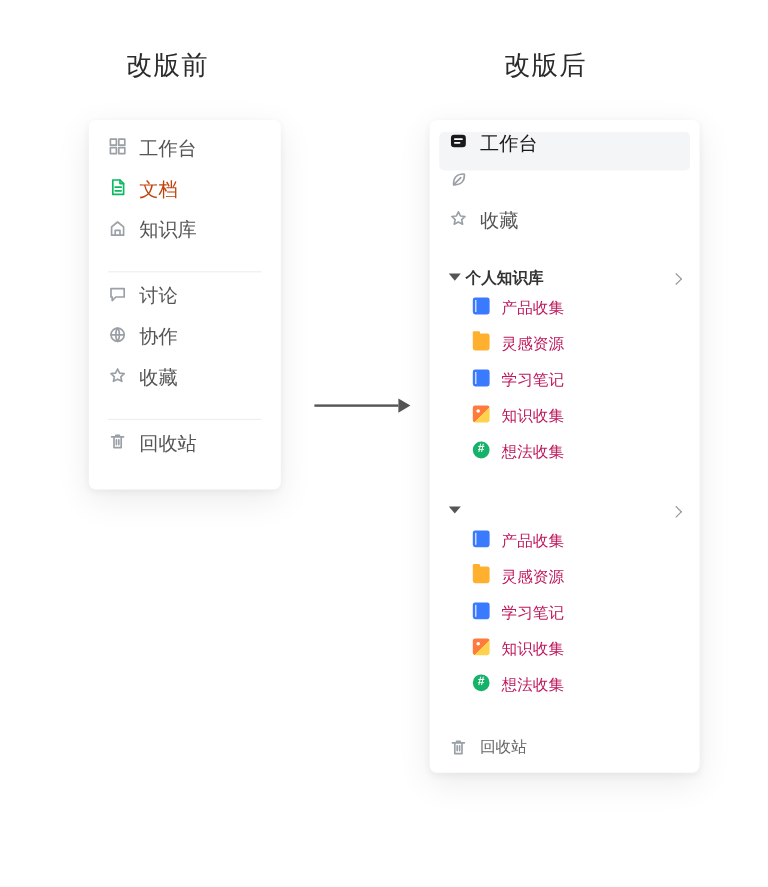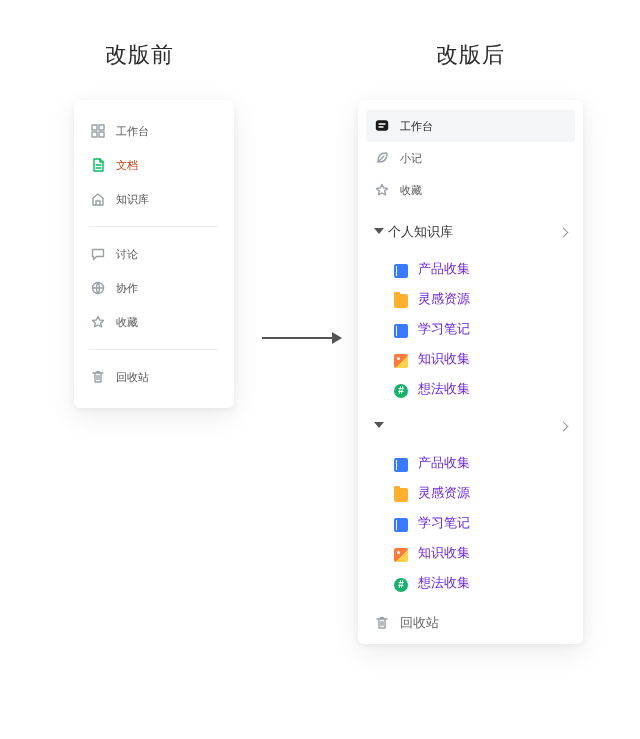--- a/index.html
+++ b/index.html
@@ -1,35 +1,35 @@
 <!DOCTYPE html>
 <html><head>
 <meta charset="utf-8">
 <style>
 html,body{margin:0;padding:0;width:640px;height:739px;background:#fff;font-family:-apple-system,BlinkMacSystemFont,"PingFang SC","Helvetica Neue",Arial,sans-serif;color:#333;-webkit-font-smoothing:antialiased}
 .stage{position:relative;width:564px;height:739px}
 .hdr{position:absolute;top:40px;font-size:22px;color:#2b2b2b;letter-spacing:1px}
 .hdr.left{left:105px}
-.hdr.right{left:436px}
+.hdr.right{left:420px}
 .panel{position:absolute;background:#fff;border-radius:6px;box-shadow:0 8px 28px rgba(0,0,0,.08),0 2px 6px rgba(0,0,0,.05)}
 .panel.old{left:74px;top:100px;width:160px;padding:14px 0}
 .panel.new{left:358px;top:100px;width:225px;padding:10px 0 4px}
-.row{display:flex;align-items:center;height:34px;padding:0 16px;font-size:11px;color:#555;cursor:default}
+.row{display:flex;height:34px;padding:0 16px;font-size:16px;color:#555;cursor:default}
 .row.small{height:32px}
 .row.sel{background:#f4f5f6;border-radius:4px;margin:0 8px;padding:0 8px;color:#1a1a1a;font-weight:500}
 .row.active{color:#c2410c}
 .ic{width:16px;height:16px;flex:0 0 16px;margin-right:10px;position:relative}
 .ic svg{position:absolute;inset:0;width:16px;height:16px}
 .lbl{flex:1;white-space:nowrap}
 .sep{height:1px;background:#eee;margin:10px 16px}
-.sect{display:flex;align-items:center;height:32px;padding:0 14px;font-size:13px;color:#333;font-weight:400}
+.sect{display:flex;align-items:center;height:32px;padding:0 14px;font-size:13px;color:#333;font-weight:700}
 .caret{width:10px;height:10px;margin-right:6px;position:relative}
 .caret:before{content:"";position:absolute;left:2px;top:1px;border-left:5px solid transparent;border-right:5px solid transparent;border-top:6px solid #555}
 .chev{width:6px;height:6px;border-top:1.5px solid #999;border-right:1.5px solid #999;transform:rotate(45deg);margin-left:auto;margin-right:2px}
-.sub{display:flex;align-items:flex-end;height:30px;padding:0 14px 0 36px;font-size:13px;color:#6d28d9}
+.sub{display:flex;align-items:flex-start;height:30px;padding:0 14px 0 36px;font-size:13px;color:#be185d}
 .mini{width:14px;height:14px;margin-right:10px;border-radius:2px;position:relative;flex:0 0 14px}
 .mini.book{background:#3a7afe}
 .mini.book:before{content:"";position:absolute;left:2px;top:2px;bottom:2px;width:1px;background:rgba(255,255,255,.9)}
 .mini.folder{background:#ffb02e}
 .mini.folder:before{content:"";position:absolute;left:0;top:-2px;width:6px;height:4px;background:#ffb02e;border-radius:1px 1px 0 0}
 .mini.img{background:linear-gradient(135deg,#ff7a3d 0 55%,#ffd24d 55% 100%)}
 .mini.img:before{content:"";position:absolute;left:3px;top:3px;width:3px;height:3px;border-radius:50%;background:#fff}
 .mini.hash{background:#17b26a;border-radius:50%}
 .mini.hash:before{content:"#";position:absolute;inset:0;color:#fff;font-size:10px;line-height:14px;text-align:center;font-weight:700}
 .arrow{position:absolute;left:262px;top:332px;display:flex;align-items:center}
@@ -134,21 +134,20 @@
         </span>
   <span class="lbl">工作台</span>
  </div>
  <div class="row small">
   <span class="ic">
           <svg viewBox="0 0 16 16">
             <path d="M12 3c-5 0-8 3-8 8 0 1 0 1 0 1s1 0 1 0c5 0 8-3 8-8 0-1 0-1-1-1z"></path>
             <path d="M5 11l5-5"></path>
           </svg>
         </span>
-  <span class="lbl">小记</span>
  </div>
  <div class="row small">
   <span class="ic">
           <svg viewBox="0 0 16 16">
             <path d="M8 2.5l1.7 3.5 3.8.4-2.8 2.6.8 3.8L8 11l-3.5 1.8.8-3.8L2.5 6.4l3.8-.4z"></path>
           </svg>
         </span>
   <span class="lbl">收藏</span>
  </div>
 

